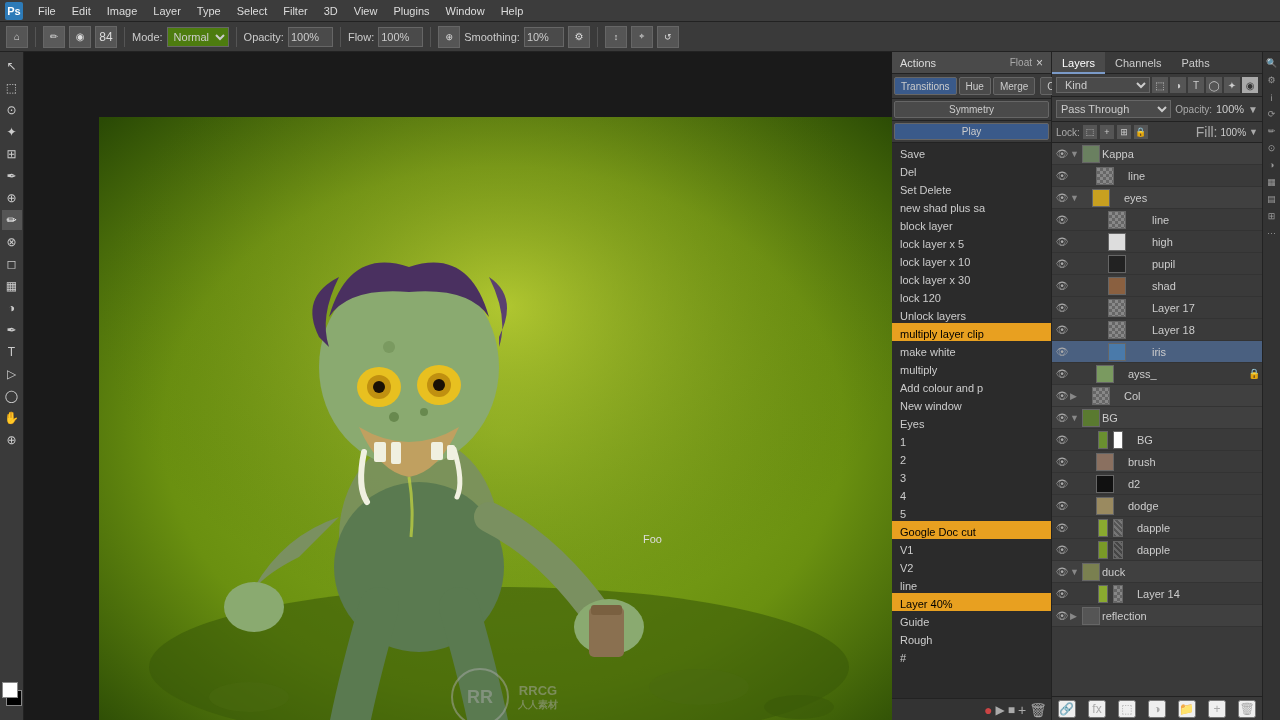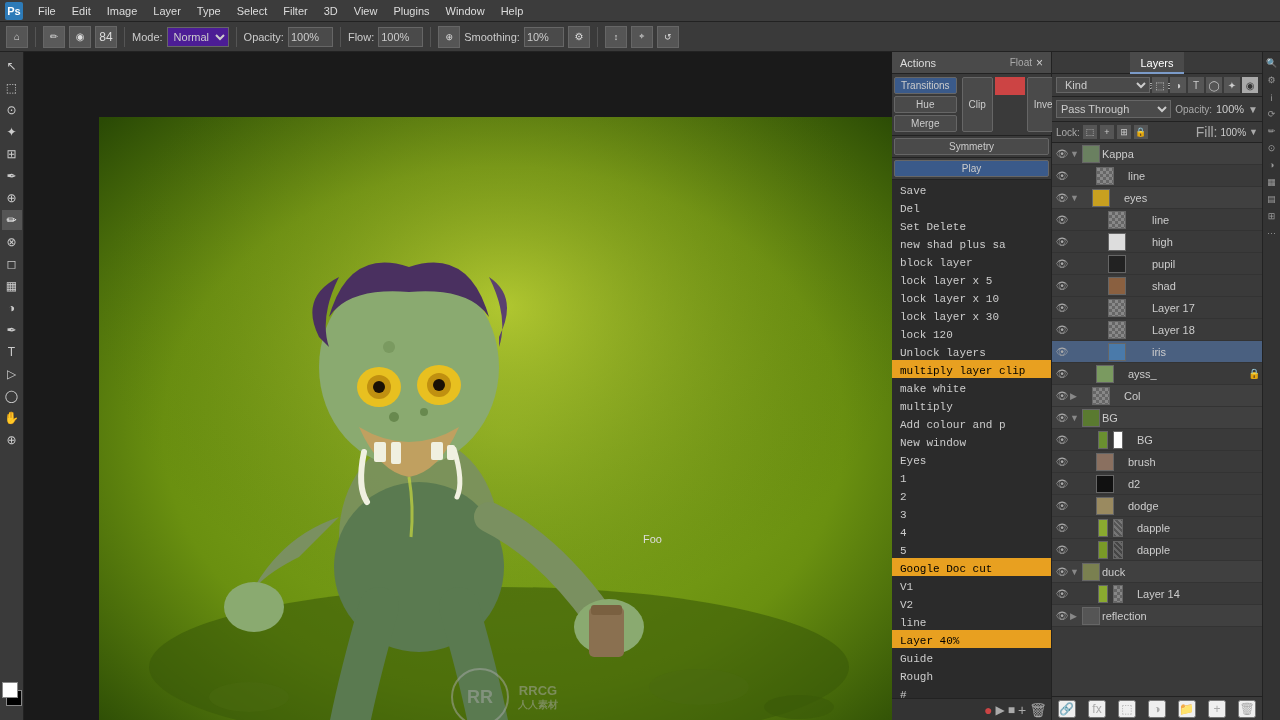--- a/index.html
+++ b/index.html
@@ -6,21 +6,21 @@
     body { width: 1280px; height: 720px; background: #2b2b2b; font-family: Arial, sans-serif; font-size: 11px; color: #ccc; overflow: hidden; display: flex; flex-direction: column; }
 
     
     #menu-bar { height: 22px; background: #3c3c3c; display: flex; align-items: center; padding: 0 4px; border-bottom: 1px solid #222; }
     .menu-item { padding: 0 8px; height: 22px; line-height: 22px; color: #ddd; cursor: pointer; font-size: 11px; }
 
     
     #toolbar { height: 30px; background: #3a3a3a; display: flex; align-items: center; padding: 0 6px; gap: 4px; border-bottom: 1px solid #222; }
     .tool-btn { width: 22px; height: 22px; background: #555; border: 1px solid #666; color: #ddd; font-size: 10px; cursor: pointer; display: flex; align-items: center; justify-content: center; }
     .tool-label { color: #ccc; font-size: 11px; }
-    .tool-select { background: #4c1d95; border: 1px solid #666; color: #ccc; font-size: 11px; height: 20px; padding: 0 2px; }
+    .tool-select { background: #4d7c0f; border: 1px solid #666; color: #ccc; font-size: 11px; height: 20px; padding: 0 2px; }
     .tool-input { background: #4a4a4a; border: 1px solid #666; color: #ccc; font-size: 11px; height: 20px; width: 50px; padding: 0 2px; }
     .tool-sep { width: 1px; height: 20px; background: #555; margin: 0 3px; }
 
     
     #main { display: flex; flex: 1; overflow: hidden; }
 
     
     #left-tools { width: 24px; background: #3a3a3a; display: flex; flex-direction: column; align-items: center; padding: 4px 0; gap: 2px; border-right: 1px solid #222; }
     .ltool { width: 20px; height: 20px; display: flex; align-items: center; justify-content: center; color: #ccc; font-size: 12px; cursor: pointer; }
 
@@ -30,21 +30,21 @@
     #canvas-img { width: 100%; height: 100%; background: #2d3a1e; position: relative; overflow: hidden; }
     #actions-header { height: 22px; background: #4a4a4a; display: flex; align-items: center; padding: 0 8px; font-size: 11px; color: #ddd; border-bottom: 1px solid #222; }
     #actions-list { flex: 1; overflow-y: auto; }
     .action-item { padding: 2px 8px; height: 18px; line-height: 18px; color: #ccc; font-size: 11px; cursor: pointer; white-space: nowrap; overflow: hidden; text-overflow: ellipsis; }
     .action-item.highlighted-orange { background: #e8a020; color: #000; }
 
     
     #right-panel { width: 210px; background: #3a3a3a; display: flex; flex-direction: column; }
 
     
-    #panel-tabs { height: 22px; background: #3a3a3a; display: flex; align-items: center; border-bottom: 1px solid #222; flex-direction: column; }
+    #panel-tabs { height: 22px; background: #3a3a3a; display: flex; align-items: center; border-bottom: 1px solid #222; }
     .panel-tab { padding: 0 10px; height: 22px; line-height: 22px; font-size: 11px; color: #ccc; cursor: pointer; }
     .panel-tab.active { background: #4a4a4a; color: #fff; border-bottom: 2px solid #7b9bc9; }
 
     
     #layers-toolbar { padding: 3px 4px; display: flex; align-items: center; gap: 2px; border-bottom: 1px solid #222; }
     .layers-search { background: #4a4a4a; border: 1px solid #666; color: #ccc; font-size: 11px; height: 16px; flex: 1; padding: 0 4px; }
     .layers-btn { width: 16px; height: 16px; background: #555; border: none; color: #ccc; font-size: 10px; cursor: pointer; display: flex; align-items: center; justify-content: center; }
 
     
     #blend-bar { padding: 3px 4px; display: flex; align-items: center; gap: 4px; border-bottom: 1px solid #222; }
@@ -264,21 +264,21 @@
 
     <div id="actions-header">
       <span>Actions</span>
       <div style="margin-left:auto;display:flex;align-items:center;gap:4px;">
         <span style="font-size:10px;color:#aaa;">Float</span>
         <button style="background:none;border:none;color:#ccc;cursor:pointer;font-size:12px;">×</button>
       </div>
     </div>
 
     <div style="display:flex;padding:3px 2px;gap:3px;border-bottom:1px solid #222;background:#3a3a3a;">
-      <div style="display:flex;flex-direction:column;gap:2px;">
+      <div style="display:flex;gap:2px;">
         <button class="action-btn-small blue-bg">Transitions</button>
         <button class="action-btn-small">Hue</button>
         <button class="action-btn-small">Merge</button>
       </div>
       <div style="display:flex;flex-direction:row;gap:2px;margin-left:2px;">
         <div style="display:flex;gap:2px;">
           <button class="action-btn-small">Clip</button>
           <div style="width:30px;height:18px;background:#cc4444;"></div>
         </div>
         <div style="display:flex;gap:2px;">
@@ -291,21 +291,21 @@
         </div>
       </div>
     </div>
     <div style="display:flex;padding:2px;gap:3px;border-bottom:1px solid #222;background:#3a3a3a;">
       <button class="action-btn-small" style="width:100%;">Symmetry</button>
     </div>
     <div style="display:flex;padding:2px;gap:3px;border-bottom:1px solid #222;background:#3a3a3a;">
       <button class="action-btn-small blue-bg" style="width:100%;">Play</button>
     </div>
 
-    <div id="actions-list" style="flex:1;overflow-y:auto;font-family:Liberation Mono, monospace;">
+    <div id="actions-list" style="flex:1;overflow-y:auto;">
     <div class="action-item">Save</div>
         <div class="action-item">Del</div>
         <div class="action-item">Set Delete</div>
         <div class="action-item">new shad plus sa</div>
         <div class="action-item">block layer</div>
         <div class="action-item">lock layer x 5</div>
         <div class="action-item">lock layer x 10</div>
         <div class="action-item">lock layer x 30</div>
         <div class="action-item">lock 120</div>
         <div class="action-item">Unlock layers</div>

